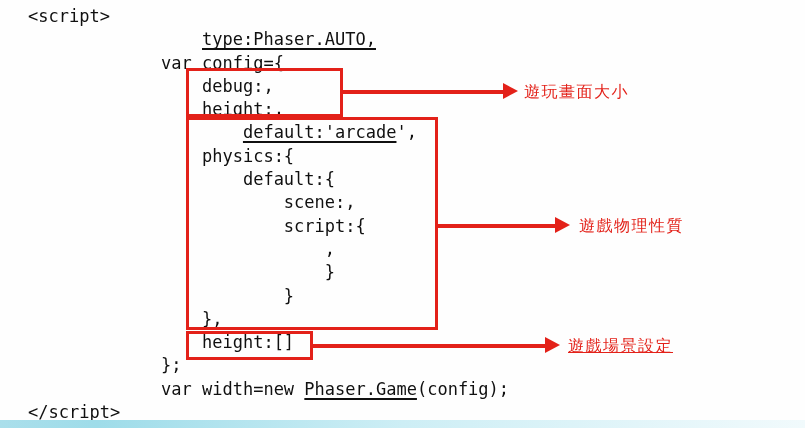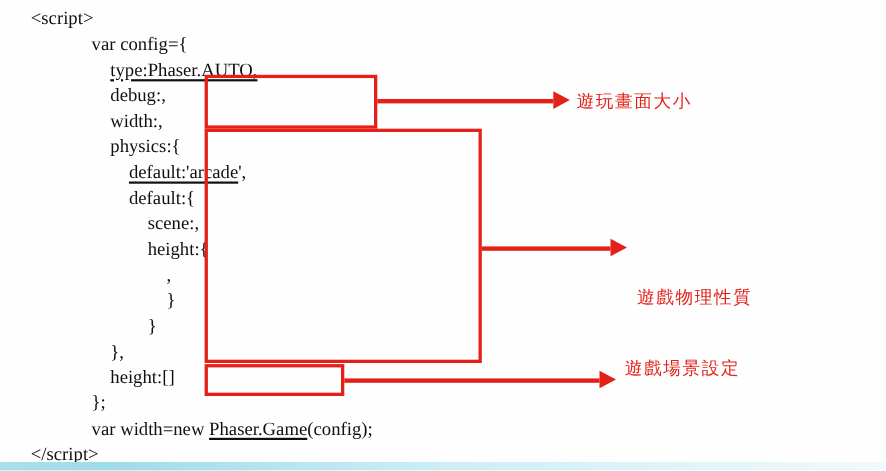--- a/index.html
+++ b/index.html
@@ -1,15 +1,15 @@
 <!DOCTYPE html>
 <html style="--accent: #e32119;"><head>
 <meta charset="utf-8">
 <style>
-  * { margin:0; padding:0; box-sizing:border-box;font-family:Liberation Serif, serif; }
+  * { margin:0; padding:0; box-sizing:border-box; }
   html,body { background:#ffffff; }
   #page {
     position:relative;
     width:805px; height:428px;
     background:#fefefe;
     overflow:hidden;
     font-family:"DejaVu Sans Mono","Liberation Mono",monospace;
   }
   #code-block {
     position:absolute; left:28px; top:5px;
@@ -53,29 +53,29 @@
     background:linear-gradient(90deg,#aadfeb 0%,#9edce9 12%,#cdeef5 50%,#f1fafc 100%);
   }
 </style>
 </head>
 <body>
 
 <div id="page">
 
   <div id="code-block" style="color: rgb(16, 16, 16);">
       <div class="code-line"><span>&lt;script&gt;</span></div>
+      <div class="code-line"><span>                 </span><span class="u">type:Phaser.AUTO,</span></div>
       <div class="code-line"><span>             var config={</span></div>
-      <div class="code-line"><span>                 </span><span class="u">type:Phaser.AUTO,</span></div>
       <div class="code-line"><span>                 debug:,</span></div>
-      <div class="code-line"><span>                 width:,</span></div>
+      <div class="code-line"><span>                 height:,</span></div>
+      <div class="code-line"><span>                     </span><span class="u">default:'arcade</span><span>',</span></div>
       <div class="code-line"><span>                 physics:{</span></div>
-      <div class="code-line"><span>                     </span><span class="u">default:'arcade</span><span>',</span></div>
       <div class="code-line"><span>                     default:{</span></div>
       <div class="code-line"><span>                         scene:,</span></div>
-      <div class="code-line"><span>                         height:{</span></div>
+      <div class="code-line"><span>                         script:{</span></div>
       <div class="code-line"><span>                             ,</span></div>
       <div class="code-line"><span>                             }</span></div>
       <div class="code-line"><span>                         }</span></div>
       <div class="code-line"><span>                 },</span></div>
       <div class="code-line"><span>                 height:[]</span></div>
       <div class="code-line"><span>             };</span></div>
       <div class="code-line"><span>             var width=new </span><span class="u">Phaser.Game</span><span>(config);</span></div>
       <div class="code-line"><span>&lt;/script&gt;</span></div>
     </div>
 
@@ -84,21 +84,21 @@
   <div class="hbox" style="left:186px; top:117px; width:252px; height:213px;"></div>
 
   <div class="hbox" style="left:186px; top:331px; width:127px; height:29px;"></div>
 
   <div class="aline" style="left:343px; top:90px; width:160px;"></div>
   <div class="ahead" style="left:503px; top:83px;"></div>
   <div class="alabel" style="left:524px; top:79px;">遊玩畫面大小</div>
 
   <div class="aline" style="left:438px; top:224px; width:117px;"></div>
   <div class="ahead" style="left:555px; top:217px;"></div>
-  <div class="alabel" style="left:579px; top:213px;margin-top:44px;">遊戲物理性質</div>
+  <div class="alabel" style="left:579px; top:213px;">遊戲物理性質</div>
 
   <div class="aline" style="left:313px; top:344px; width:232px;"></div>
   <div class="ahead" style="left:545px; top:337px;"></div>
-  <div class="alabel" style="left:568px; top:322px;">遊戲場景設定</div>
+  <div class="alabel" style="left:568px; top:333px;text-decoration:underline;">遊戲場景設定</div>
 
   <div id="bottom-strip"></div>
 
 </div>
 
 </body></html>

